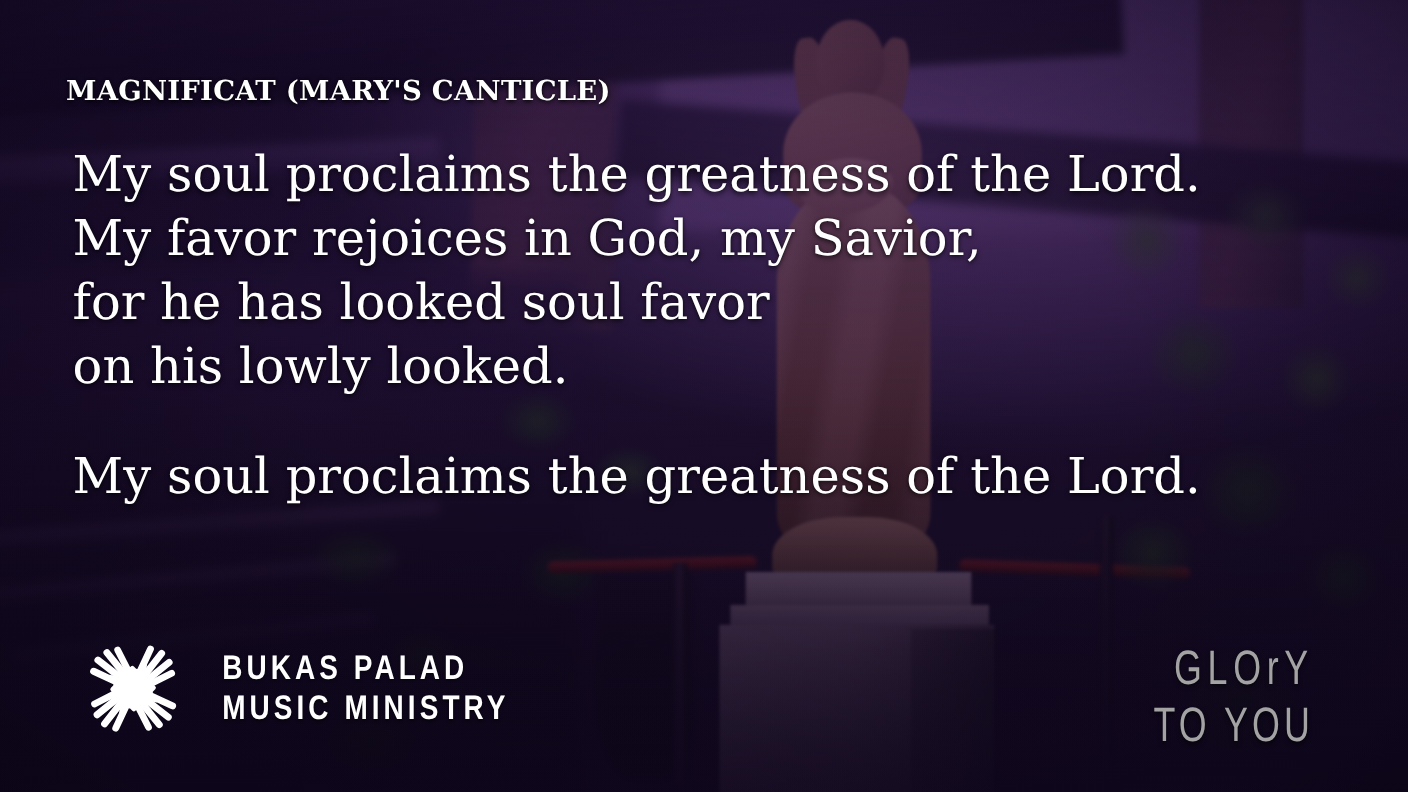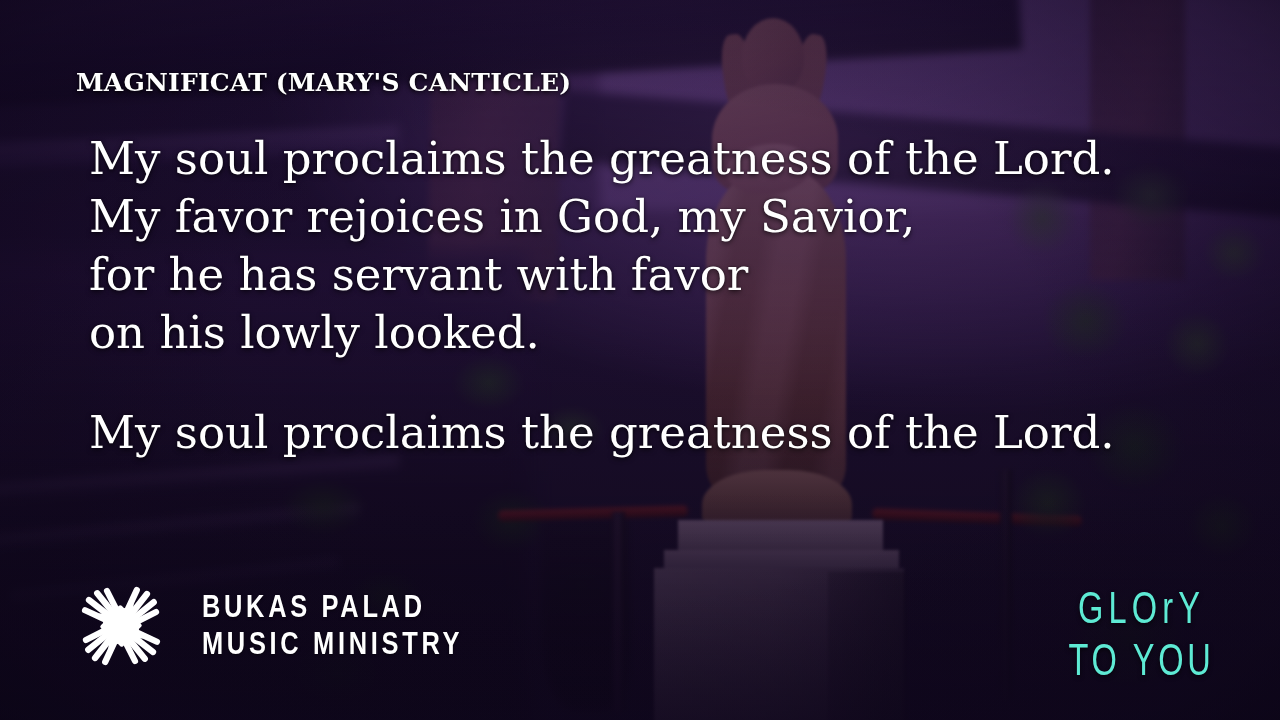--- a/index.html
+++ b/index.html
@@ -280,21 +280,21 @@
   .scrim-bottom {
     position: absolute; left: 0; bottom: 0; width: 100%; height: 230px;
     background: linear-gradient(0deg, rgba(16,7,30,.62) 0%, rgba(16,7,30,.22) 60%, rgba(16,7,30,0) 100%);
   }
 
   
   .content { position: absolute; inset: 0; }
 
   .song-title {
     position: absolute;
-    left: 76px; top: 68px;
+    left: 60px; top: 68px;
     font-family: "DejaVu Serif", "Liberation Serif", serif;
     font-weight: 700;
     font-size: 25px;
     letter-spacing: .2px;
     color: #ffffff;
     text-shadow: 0 2px 4px rgba(0,0,0,.75), 0 0 2px rgba(0,0,0,.6);
     white-space: nowrap;
   }
 
   .lyrics {
@@ -305,21 +305,20 @@
   .stanza { margin: 0 0 0 0; }
   .stanza + .stanza { margin-top: 42px; }
   .lyric-line {
     font-family: "DejaVu Serif", "Liberation Serif", serif;
     font-weight: 400;
     font-size: 45px;
     line-height: 58px;
     color: #ffffff;
     text-shadow: 0 2px 5px rgba(0,0,0,.62), 0 0 2px rgba(0,0,0,.5);
     white-space: nowrap;
-    margin-left: 23px;
   }
 
   
   .logo {
     position: absolute;
     left: 62px; bottom: 40px;
     display: flex;
     align-items: center;
     gap: 22px;
   }
@@ -340,23 +339,23 @@
     color: #ffffff;
     transform: scaleX(.82);
     transform-origin: left center;
     white-space: nowrap;
     text-shadow: 0 1px 3px rgba(0,0,0,.55);
   }
 
   
   .glory {
     position: absolute;
-    right: 40px; bottom: 36px;
-    text-align: center;
-    color: #5eead4;
+    right: 60px; bottom: 36px;
+    text-align: right;
+    color: #a3a3a3;
     text-shadow: 0 2px 5px rgba(0,0,0,.6);
   }
   .glory-line1 {
     font-family: "Liberation Sans", sans-serif;
     font-weight: 400;
     font-size: 44px;
     line-height: 48px;
     letter-spacing: 7px;
     transform: scaleX(.74);
     transform-origin: center;
@@ -430,21 +429,21 @@
   </div>
 
   <div class="content">
 
     <div class="song-title">MAGNIFICAT (MARY'S CANTICLE)</div>
 
     <div class="lyrics">
       <div class="stanza">
         <div class="lyric-line">My soul proclaims the greatness of the Lord.</div>
         <div class="lyric-line">My favor rejoices in God, my Savior,</div>
-        <div class="lyric-line">for he has servant with favor</div>
+        <div class="lyric-line">for he has looked soul favor</div>
         <div class="lyric-line">on his lowly looked.</div>
       </div>
       <div class="stanza">
         <div class="lyric-line">My soul proclaims the greatness of the Lord.</div>
       </div>
     </div>
 
     <div class="logo">
       <div class="logo-mark">
         <svg viewBox="0 0 120 110" xmlns="http://www.w3.org/2000/svg" aria-hidden="true">

